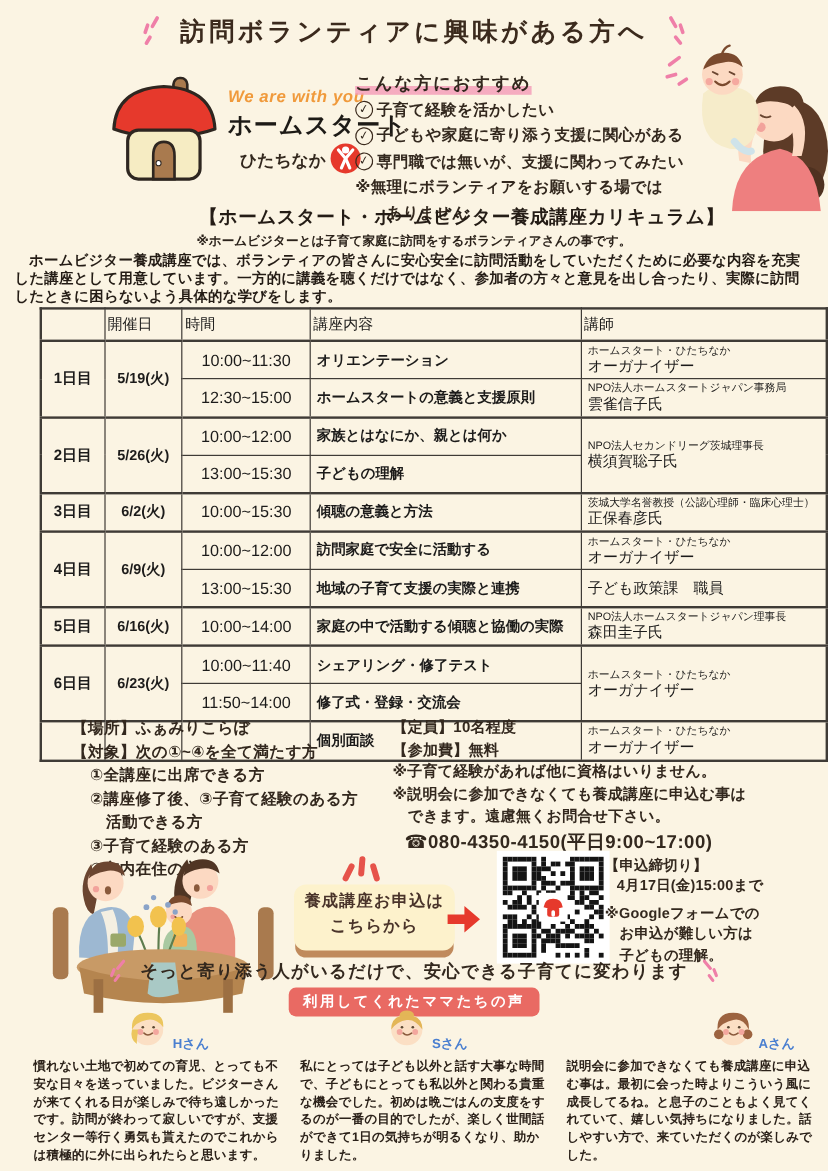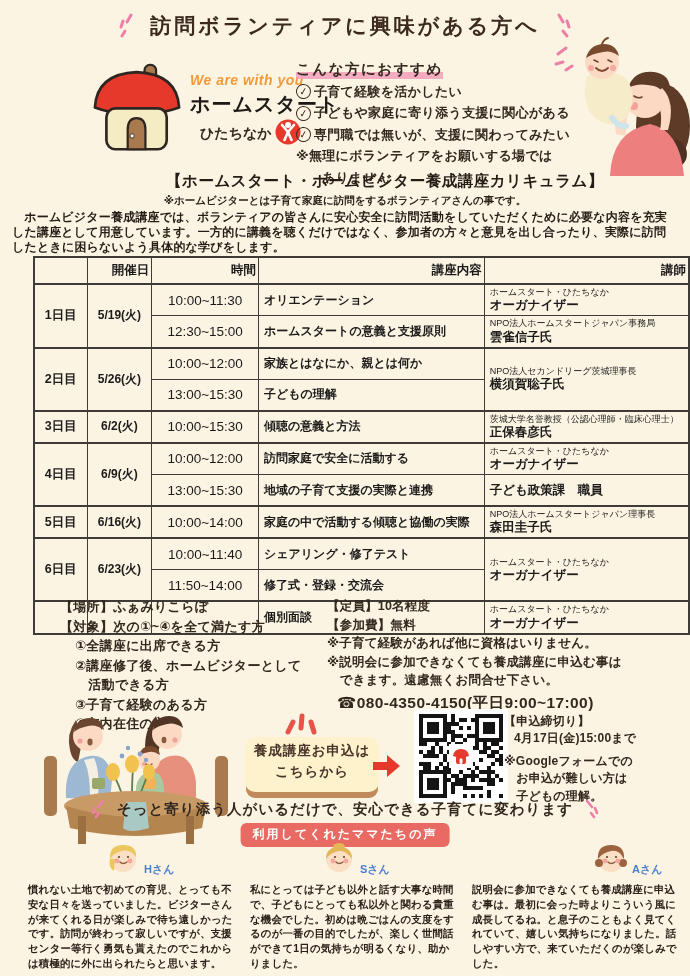--- a/index.html
+++ b/index.html
@@ -28,29 +28,29 @@
   .rec-note{margin-top:3.5px;font-size:13px;font-weight:600;letter-spacing:0.3px;white-space:nowrap;}
   .rec-note2{margin-left:26px;}
   .mom-baby{position:absolute;right:0px;top:26px;}
   
   .cur-title{position:absolute;top:171px;left:0;width:100%;text-align:center;font-size:15.5px;font-weight:bold;letter-spacing:0.5px;color:#241c15;padding-left:40px;}
   .cur-sub{position:absolute;top:194px;left:0;width:100%;text-align:center;font-size:10.5px;font-weight:bold;color:#2b221a;}
   .cur-desc{position:absolute;top:210px;left:12px;width:666px;font-size:12px;font-weight:600;line-height:1.26;letter-spacing:0.2px;color:#241c15;}
   
   .sched{position:absolute;top:256px;left:33px;border-collapse:collapse;border:2px solid #3f3b36;color:#1c1b1a;}
   .sched th,.sched td{border:1px solid #3f3b36;}
-  .sched th{font-size:12.5px;font-weight:bold;padding:4px 2px;text-align:right;}
+  .sched th{font-size:12.5px;font-weight:normal;padding:4px 2px;text-align:left;}
   .sched td{padding:2px 5px;height:26px;}
   .c-day{width:42px;text-align:center;font-size:12.5px;font-weight:600;}
   .c-date{width:54px;text-align:center;font-size:12px;font-weight:600;white-space:nowrap;}
   .c-time{width:96px;text-align:center;font-size:13.5px;white-space:nowrap;}
   .c-content{width:218px;font-size:12px;font-weight:600;}
   .c-lect{width:196px;}
   .l-org{font-size:9px;line-height:1.25;}
-  .l-name{font-size:12.5px;font-weight:700;line-height:1.2;}
+  .l-name{font-size:12.5px;font-weight:400;line-height:1.2;}
   .sched tr.grp td{border-top:2px solid #3f3b36;}
   
   .info-left{position:absolute;left:60px;top:597px;font-size:13px;font-weight:bold;line-height:1.5;letter-spacing:0.3px;}
   .info-left .indent{margin-left:15px;}
   .info-right{position:absolute;left:327px;top:597px;font-size:12.5px;font-weight:bold;line-height:1.48;letter-spacing:0.2px;}
   .phone{font-size:15.5px;margin-top:2px;margin-left:10px;letter-spacing:0.4px;}
   
   .scene{position:absolute;left:36px;top:698px;}
   .apply-spark{position:absolute;left:280px;top:710px;}
   .apply-badge{position:absolute;left:245px;top:737px;width:122px;background:#fdf2cc;border-radius:10px;
@@ -289,21 +289,21 @@
             <div class="l-name">オーガナイザー</div>
           </td>
       </tr>
     </tbody>
   </table>
 
   <div class="info-left">
     <div>【場所】ふぁみりこらぼ</div>
     <div>【対象】次の①~④を全て満たす方</div>
     <div class="indent">①全講座に出席できる方</div>
-    <div class="indent">②講座修了後、ホームビジターとして</div>
+    <div class="indent">②講座修了後、③子育て経験のある方</div>
     <div class="indent">　活動できる方</div>
     <div class="indent">③子育て経験のある方</div>
     <div class="indent">④市内在住の方</div>
   </div>
   <div class="info-right">
     <div>【定員】10名程度</div>
     <div>【参加費】無料</div>
     <div>※子育て経験があれば他に資格はいりません。</div>
     <div>※説明会に参加できなくても養成講座に申込む事は</div>
     <div>　できます。遠慮無くお問合せ下さい。</div>

